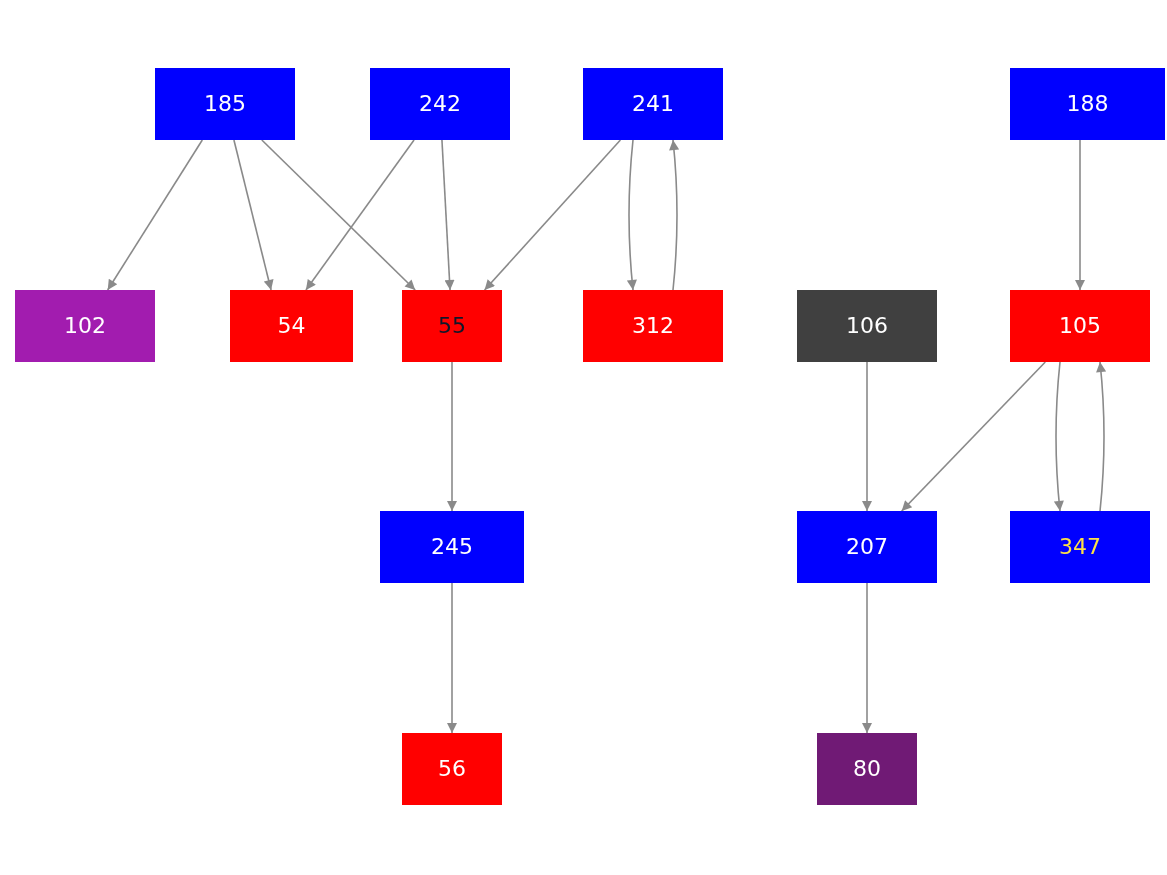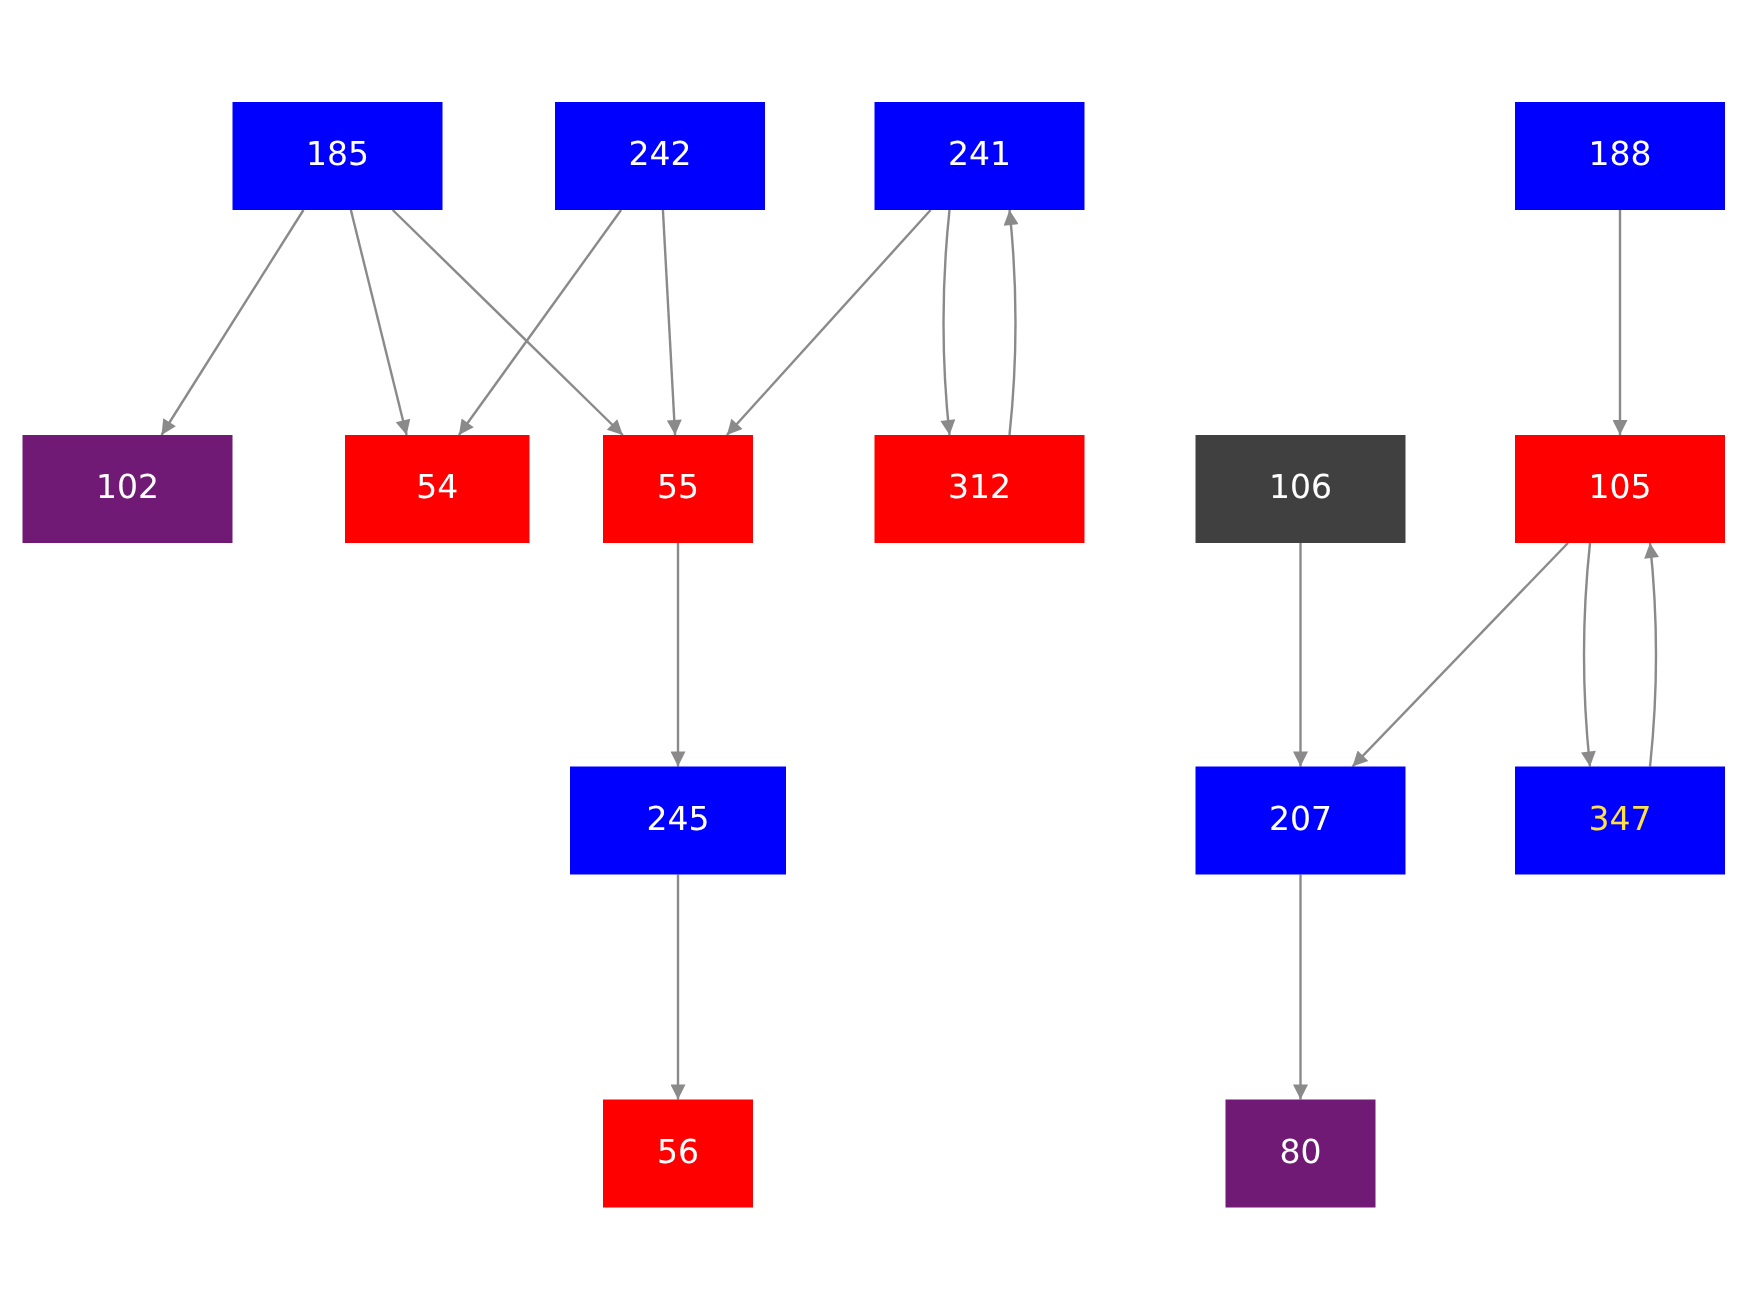--- a/index.html
+++ b/index.html
@@ -69,31 +69,31 @@
   </svg>
 <div class="node" style="left: 155px; top: 68px; width: 140px; height: 72px; background: rgb(0, 0, 255);">
       <span style="color: rgb(255, 255, 255);">185</span>
     </div>
     <div class="node" style="left: 370px; top: 68px; width: 140px; height: 72px; background: rgb(0, 0, 255);">
       <span style="color: rgb(255, 255, 255);">242</span>
     </div>
     <div class="node" style="left: 583px; top: 68px; width: 140px; height: 72px; background: rgb(0, 0, 255);">
       <span style="color: rgb(255, 255, 255);">241</span>
     </div>
-    <div class="node" style="left: 1010px; top: 68px; width: 140px; height: 72px; background: rgb(0, 0, 255);">
+    <div class="node" style="left: 1010px; top: 68px; width: 155px; height: 72px; background: rgb(0, 0, 255);">
       <span style="color: rgb(255, 255, 255);">188</span>
     </div>
-    <div class="node" style="left: 15px; top: 290px; width: 140px; height: 72px; background: #701a75;">
+    <div class="node" style="left: 15px; top: 290px; width: 140px; height: 72px; background: #a21caf;">
       <span style="color: rgb(255, 255, 255);">102</span>
     </div>
     <div class="node" style="left: 230px; top: 290px; width: 123px; height: 72px; background: rgb(255, 0, 0);">
       <span style="color: rgb(255, 255, 255);">54</span>
     </div>
     <div class="node" style="left: 402px; top: 290px; width: 100px; height: 72px; background: rgb(255, 0, 0);">
-      <span style="color: #ffffff;">55</span>
+      <span style="color: #0f172a;">55</span>
     </div>
     <div class="node" style="left: 583px; top: 290px; width: 140px; height: 72px; background: rgb(255, 0, 0);">
       <span style="color: rgb(255, 255, 255);">312</span>
     </div>
     <div class="node" style="left: 797px; top: 290px; width: 140px; height: 72px; background: #404040;">
       <span style="color: rgb(255, 255, 255);">106</span>
     </div>
     <div class="node" style="left: 1010px; top: 290px; width: 140px; height: 72px; background: rgb(255, 0, 0);">
       <span style="color: rgb(255, 255, 255);">105</span>
     </div>

